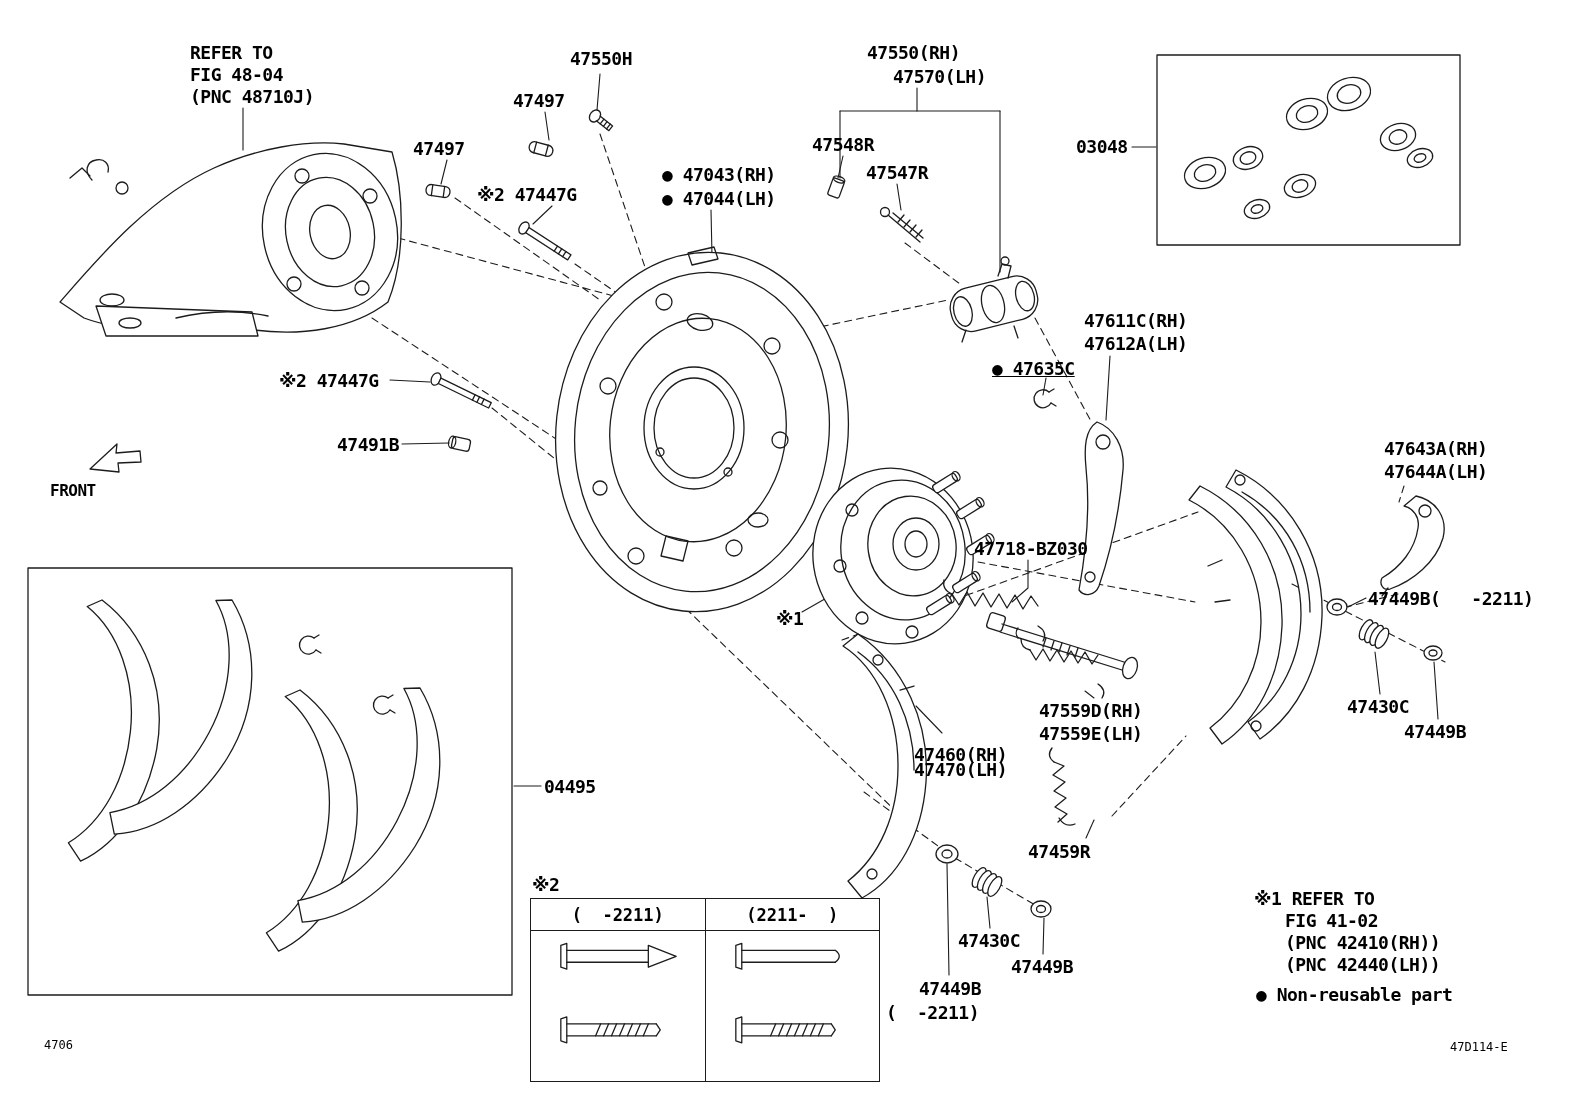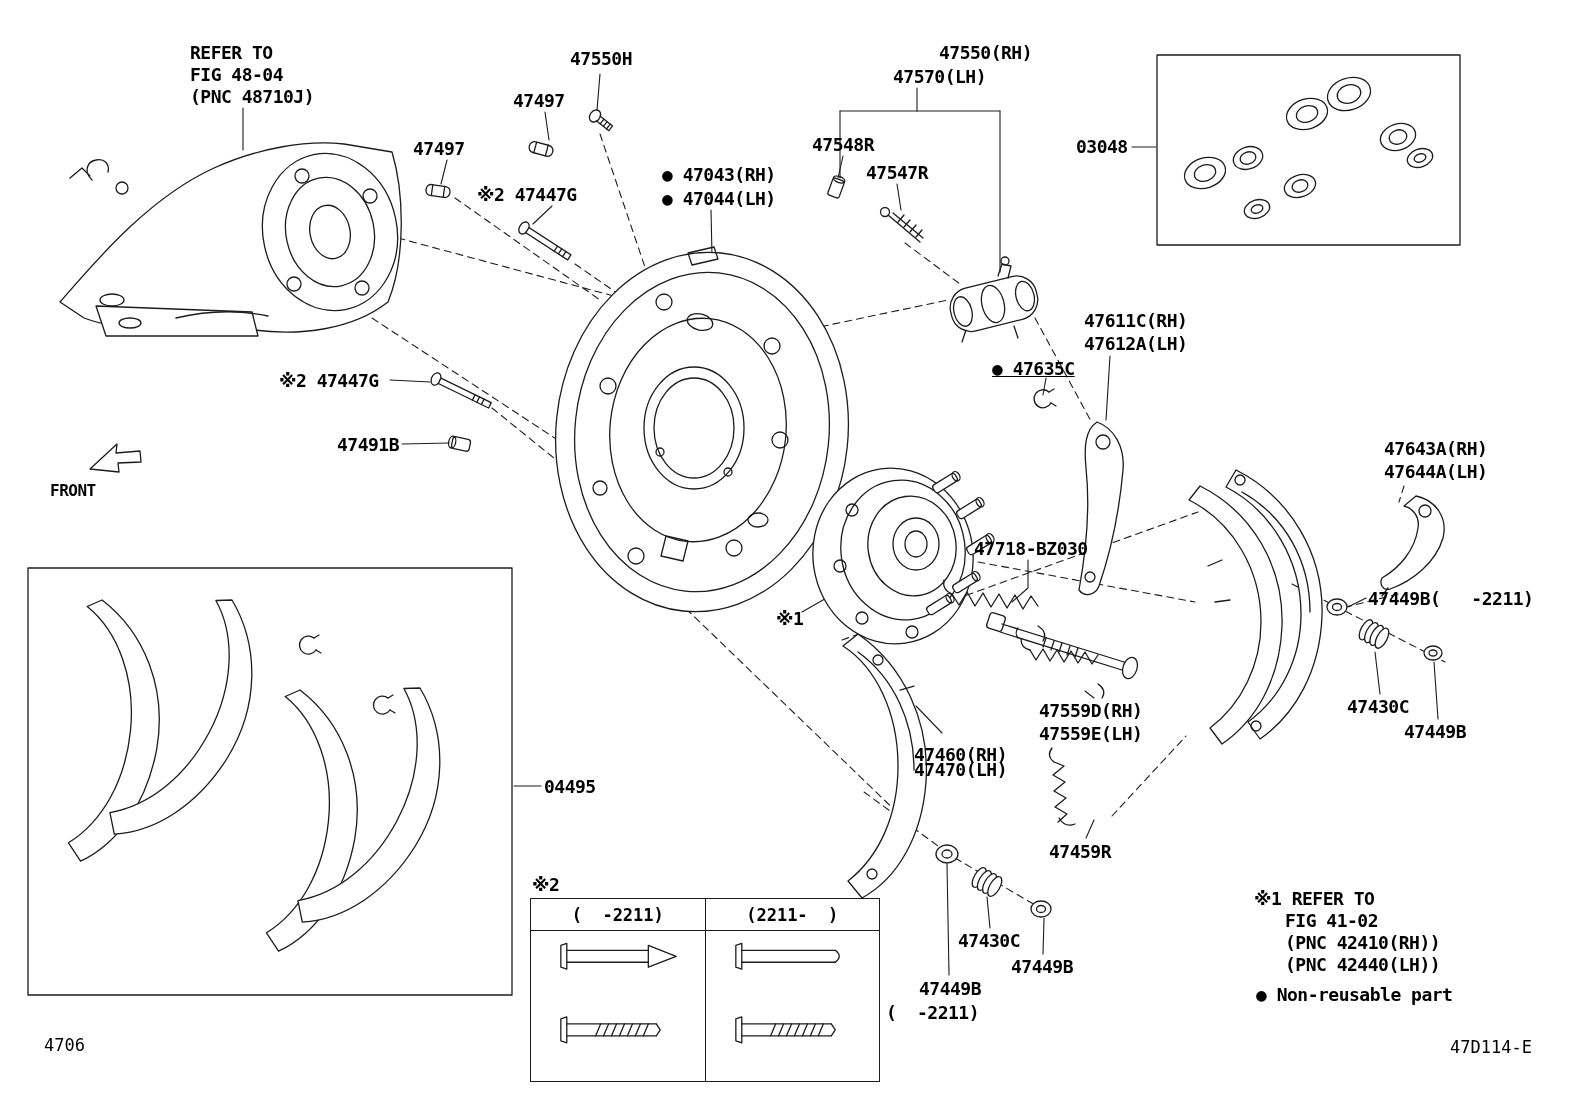--- a/index.html
+++ b/index.html
@@ -7,21 +7,21 @@
   .canvas {
     position:relative; width:1592px; height:1099px; background:#fff; overflow:hidden;
     font-family:"DejaVu Sans Mono","DejaVu Sans",monospace; color:#000;
   }
   svg.art { position:absolute; left:0; top:0; }
   .ln { stroke:#1c1c1c; stroke-width:1.3; fill:none; stroke-linecap:round; stroke-linejoin:round; }
   .thin { stroke-width:1.1; }
   .dash { stroke-dasharray:7 5; }
   .fw { fill:#ffffff; }
   .plabel { position:absolute; font-size:18px; font-weight:700; letter-spacing:-0.5px; line-height:22px; white-space:pre; }
-  .plabel.small { font-size:17px; font-weight:400; letter-spacing:0; }
+  .plabel.small { font-size:12px; font-weight:400; letter-spacing:0; }
   .plabel.frontlbl { font-size:16px; }
   .spec-table { position:absolute; left:530px; top:898px; width:350px; height:184px; border:1.6px solid #1c1c1c; display:flex; flex-direction:column; background:#fff; }
   .spec-header { display:flex; border-bottom:1.6px solid #1c1c1c; height:36px; }
   .spec-header > div { flex:1; display:flex; align-items:center; justify-content:center; font-size:17px; font-weight:700; white-space:pre; }
   .spec-header > div:first-child { border-right:1.6px solid #1c1c1c; }
   .spec-body { flex:1; display:flex; }
   .spec-body > div { flex:1; position:relative; }
   .spec-body > div:first-child { border-right:1.6px solid #1c1c1c; }
 </style>
 </head>
@@ -352,21 +352,21 @@
   </svg>
 
   <div>
       <div class="plabel" style="left: 190px; top: 42px;"><div>REFER TO</div><div>FIG 48-04</div><div>(PNC 48710J)</div></div>
       <div class="plabel" style="left: 570px; top: 48px;"><div>47550H</div></div>
       <div class="plabel" style="left: 513px; top: 90px;"><div>47497</div></div>
       <div class="plabel" style="left: 413px; top: 138px;"><div>47497</div></div>
       <div class="plabel" style="left: 477px; top: 184px;"><div>※2 47447G</div></div>
       <div class="plabel" style="left: 662px; top: 164px;"><div>● 47043(RH)</div></div>
       <div class="plabel" style="left: 662px; top: 188px;"><div>● 47044(LH)</div></div>
-      <div class="plabel" style="left: 939px; top: 42px; text-align: right;"><div>47550(RH)</div></div>
+      <div class="plabel" style="left: 867px; top: 42px; text-align: right;"><div>47550(RH)</div></div>
       <div class="plabel" style="left: 893px; top: 66px;"><div>47570(LH)</div></div>
       <div class="plabel" style="left: 812px; top: 134px;"><div>47548R</div></div>
       <div class="plabel" style="left: 866px; top: 162px;"><div>47547R</div></div>
       <div class="plabel" style="left: 1076px; top: 136px;"><div>03048</div></div>
       <div class="plabel" style="left: 1084px; top: 310px;"><div>47611C(RH)</div></div>
       <div class="plabel" style="left: 1084px; top: 333px;"><div>47612A(LH)</div></div>
       <div class="plabel" style="left: 992px; top: 358px; text-decoration: underline;"><div>● 47635C</div></div>
       <div class="plabel" style="left: 279px; top: 370px;"><div>※2 47447G</div></div>
       <div class="plabel" style="left: 337px; top: 434px;"><div>47491B</div></div>
       <div class="plabel frontlbl" style="left: 50px; top: 480px;"><div>FRONT</div></div>
@@ -374,21 +374,21 @@
       <div class="plabel" style="left: 1384px; top: 461px;"><div>47644A(LH)</div></div>
       <div class="plabel" style="left: 1368px; top: 588px;"><div>47449B(   -2211)</div></div>
       <div class="plabel" style="left: 1347px; top: 696px;"><div>47430C</div></div>
       <div class="plabel" style="left: 1404px; top: 721px;"><div>47449B</div></div>
       <div class="plabel" style="left: 974px; top: 538px; text-align: right;"><div>47718-BZ030</div></div>
       <div class="plabel" style="left: 776px; top: 608px;"><div>※1</div></div>
       <div class="plabel" style="left: 1039px; top: 700px;"><div>47559D(RH)</div></div>
       <div class="plabel" style="left: 1039px; top: 723px;"><div>47559E(LH)</div></div>
       <div class="plabel" style="left: 914px; top: 744px; text-align: center;"><div>47460(RH)</div></div>
       <div class="plabel" style="left: 914px; top: 759px;"><div>47470(LH)</div></div>
-      <div class="plabel" style="left: 1049px; top: 841px;"><div>47459R</div></div>
+      <div class="plabel" style="left: 1028px; top: 841px;"><div>47459R</div></div>
       <div class="plabel" style="left: 544px; top: 776px;"><div>04495</div></div>
       <div class="plabel" style="left: 532px; top: 874px;"><div>※2</div></div>
       <div class="plabel" style="left: 958px; top: 930px;"><div>47430C</div></div>
       <div class="plabel" style="left: 1011px; top: 956px;"><div>47449B</div></div>
       <div class="plabel" style="left: 919px; top: 978px;"><div>47449B</div></div>
       <div class="plabel" style="left: 886px; top: 1002px;"><div>(  -2211)</div></div>
       <div class="plabel" style="left: 1254px; top: 888px;"><div>※1 REFER TO</div><div>   FIG 41-02</div><div>   (PNC 42410(RH))</div><div>   (PNC 42440(LH))</div></div>
       <div class="plabel" style="left: 1256px; top: 984px;"><div>● Non-reusable part</div></div>
       <div class="plabel small" style="left: 44px; top: 1034px;"><div>4706</div></div>
       <div class="plabel small" style="left: 1450px; top: 1036px;"><div>47D114-E</div></div>

